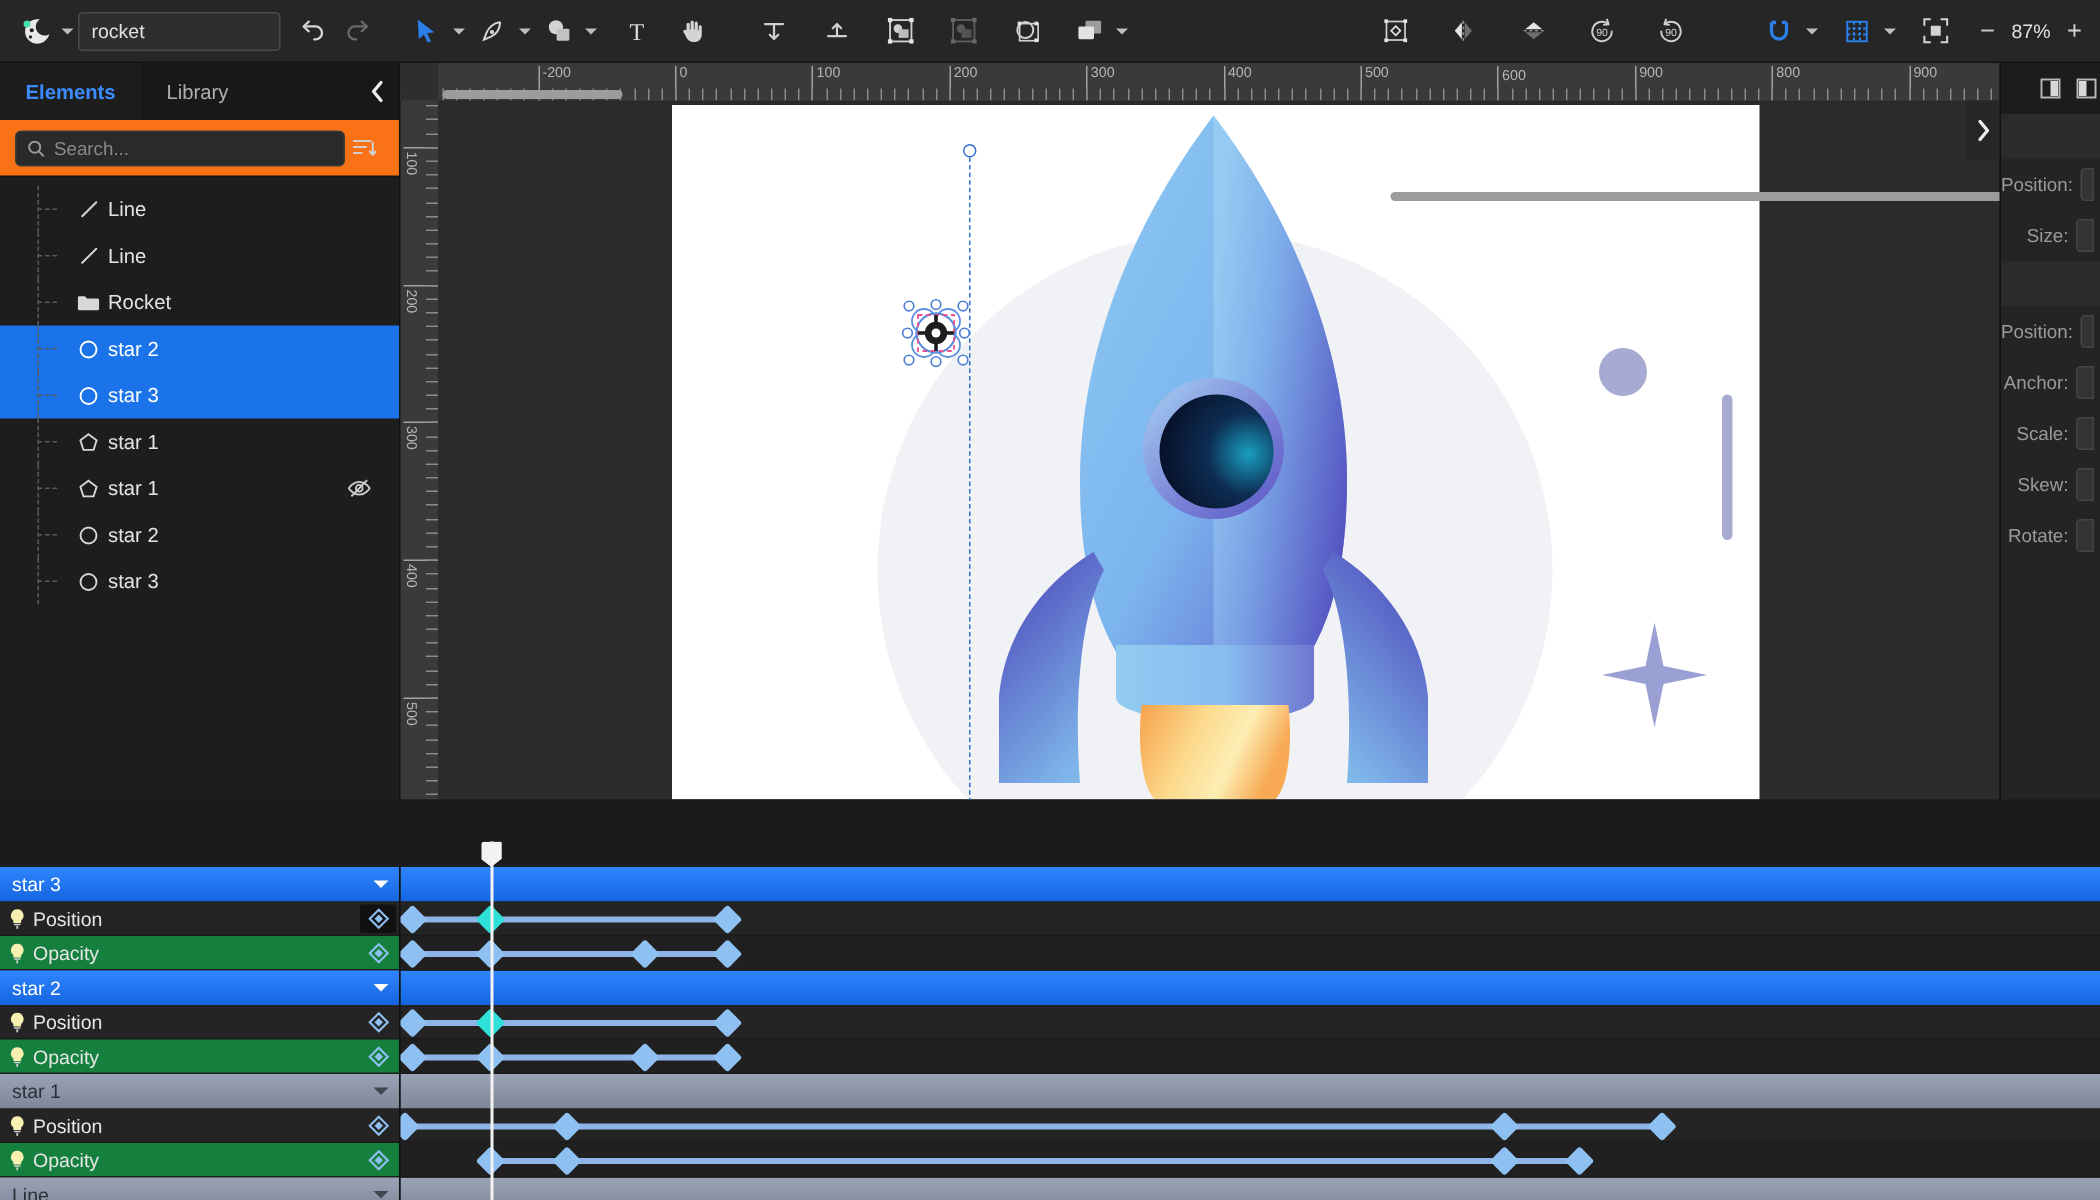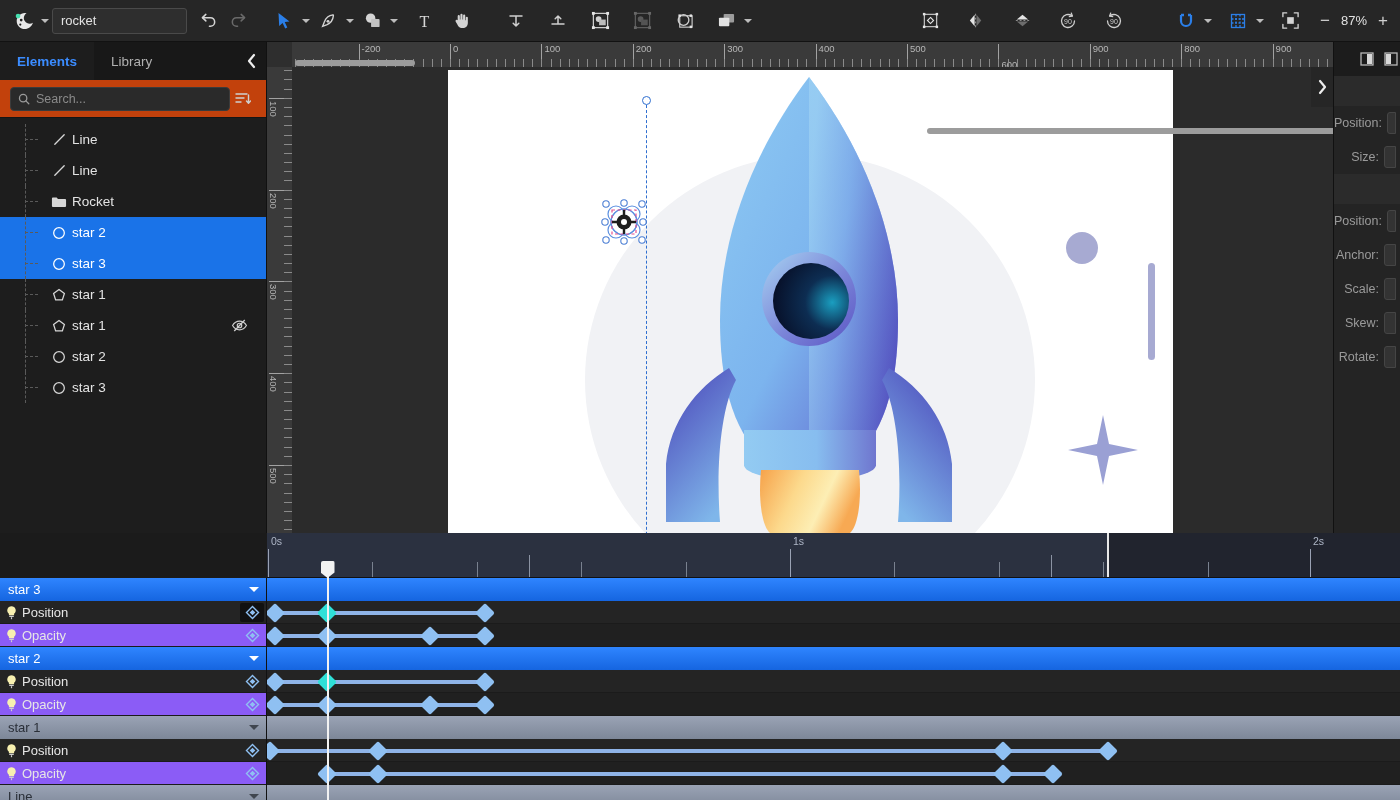--- a/index.html
+++ b/index.html
@@ -52,21 +52,21 @@
     font-size: 13.5px; color: #b0b0b0; cursor: pointer;
   }
   .ptab.active { color: #3b8cff; background: #1d1d1d; font-weight: bold; }
   #collapse-left {
     position: absolute; right: 0; top: 0; width: 30px; height: 38px;
     display: flex; align-items: center; justify-content: center;
     color: #ddd; font-size: 15px; cursor: pointer; background: #181818;
   }
   #search-row {
     height: 38px; display: flex; align-items: center; padding: 0 10px;
-    background: #c2410c; border-bottom: 1px solid #151515;
+    background: #f97316; border-bottom: 1px solid #151515;
   }
   #search-box {
     flex: 1; height: 24px; background: #2a2a2a; border: 1px solid #3b3b3b;
     border-radius: 4px; display: flex; align-items: center; padding: 0 7px;
   }
   #search-box svg { flex: 0 0 auto; }
   #search-input {
     flex: 1; background: transparent; border: none; outline: none;
     color: #ccc; font-size: 12.5px; margin-left: 6px;
     font-family: "Liberation Sans", sans-serif;
@@ -225,21 +225,21 @@
   }
   .grp-caret::after {
     content: ""; border-left: 5px solid transparent; border-right: 5px solid transparent;
     border-top: 5px solid #fff;
   }
   .grp-row.dim .grp-caret::after { border-top-color: #40464f; }
   .prop-row {
     height: 23px; display: flex; align-items: center; position: relative;
     background: #242424; border-bottom: 1px solid #1b1b1b; cursor: pointer;
   }
-  .prop-row.alt { background: #8b5cf6; }
+  .prop-row.alt { background: #15803d; }
   .bulb { width: 22px; display: flex; align-items: center; justify-content: center; }
   .prop-lbl { font-size: 13px; color: #e6e6e6; flex: 1; }
   .kf-add {
     width: 24px; display: flex; align-items: center; justify-content: center;
     margin-right: 2px;
   }
   .kf-add.hl { background: #111; border-radius: 2px; height: 19px; }
   
   .trk-grp { height: 23px; background: linear-gradient(#2f85ff, #1565e0); }
   .trk-grp.dim { background: linear-gradient(#9aa3b5, #7d8798); }
@@ -686,21 +686,21 @@
         <div class="rlabel" style="left: 277.4px; top: 1px;">100</div>
         <div class="rtick" style="left: 365.8px; top: 2px; width: 1px; height: 23px; background: rgb(162, 162, 162);"></div>
         <div class="rlabel" style="left: 368.8px; top: 1px;">200</div>
         <div class="rtick" style="left: 457.2px; top: 2px; width: 1px; height: 23px; background: rgb(162, 162, 162);"></div>
         <div class="rlabel" style="left: 460.2px; top: 1px;">300</div>
         <div class="rtick" style="left: 548.6px; top: 2px; width: 1px; height: 23px; background: rgb(162, 162, 162);"></div>
         <div class="rlabel" style="left: 551.6px; top: 1px;">400</div>
         <div class="rtick" style="left: 640px; top: 2px; width: 1px; height: 23px; background: rgb(162, 162, 162);"></div>
         <div class="rlabel" style="left: 643px; top: 1px;">500</div>
         <div class="rtick" style="left: 731.4px; top: 2px; width: 1px; height: 23px; background: rgb(162, 162, 162);"></div>
-        <div class="rlabel" style="left: 734.4px; top: 17px;">600</div>
+        <div class="rlabel" style="left: 734.4px; top: 3px;">600</div>
         <div class="rtick" style="left: 822.8px; top: 2px; width: 1px; height: 23px; background: rgb(162, 162, 162);"></div>
         <div class="rlabel" style="left: 825.8px; top: 1px;">900</div>
         <div class="rtick" style="left: 914.2px; top: 2px; width: 1px; height: 23px; background: rgb(162, 162, 162);"></div>
         <div class="rlabel" style="left: 917.2px; top: 1px;">800</div>
         <div class="rtick" style="left: 1005.6px; top: 2px; width: 1px; height: 23px; background: rgb(162, 162, 162);"></div>
         <div class="rlabel" style="left: 1008.6px; top: 1px;">900</div>
         <div class="rtick" style="left: 0.2px; top: 17px; width: 1px; height: 8px; background: rgb(138, 138, 138);"></div>
         <div class="rtick" style="left: 9.34px; top: 17px; width: 1px; height: 8px; background: rgb(138, 138, 138);"></div>
         <div class="rtick" style="left: 18.48px; top: 17px; width: 1px; height: 8px; background: rgb(138, 138, 138);"></div>
         <div class="rtick" style="left: 27.62px; top: 17px; width: 1px; height: 8px; background: rgb(138, 138, 138);"></div>
@@ -935,40 +935,20 @@
         </div>
         <div class="rp-row">
           <span class="rp-lbl">Rotate:</span>
                      <span class="rp-field"></span>
         </div>
       </div>
   </div>
 
   <div id="timeline">
 
-    <div id="tl-ruler">
-      <div id="tl-ruler-after" style="left: 840px;"></div>
-      <div id="loop-end" style="left: 840px;"></div>
-    <div class="ttick" style="left: 1px; top: 16px; height: 29px; background: rgb(154, 162, 180);"></div>
-        <div class="tlabel" style="left: 4px;">0s</div>
-        <div class="ttick" style="left: 523px; top: 16px; height: 29px; background: rgb(154, 162, 180);"></div>
-        <div class="tlabel" style="left: 526px;">1s</div>
-        <div class="ttick" style="left: 1043px; top: 16px; height: 29px; background: rgb(154, 162, 180);"></div>
-        <div class="tlabel" style="left: 1046px;">2s</div>
-        <div class="ttick" style="left: 105.4px; top: 29px; height: 16px; background: rgb(121, 129, 143);"></div>
-        <div class="ttick" style="left: 209.8px; top: 29px; height: 16px; background: rgb(121, 129, 143);"></div>
-        <div class="ttick" style="left: 314.2px; top: 29px; height: 16px; background: rgb(121, 129, 143);"></div>
-        <div class="ttick" style="left: 418.6px; top: 29px; height: 16px; background: rgb(121, 129, 143);"></div>
-        <div class="ttick" style="left: 627.4px; top: 29px; height: 16px; background: rgb(121, 129, 143);"></div>
-        <div class="ttick" style="left: 731.8px; top: 29px; height: 16px; background: rgb(121, 129, 143);"></div>
-        <div class="ttick" style="left: 836.2px; top: 29px; height: 16px; background: rgb(121, 129, 143);"></div>
-        <div class="ttick" style="left: 940.6px; top: 29px; height: 16px; background: rgb(121, 129, 143);"></div>
-        <div class="ttick" style="left: 262px; top: 22px; height: 23px; background: rgb(139, 147, 163);"></div>
-        <div class="ttick" style="left: 784px; top: 22px; height: 23px; background: rgb(139, 147, 163);"></div>
-      </div>
 
     <div id="tl-tracks-labels">
         <div class="grp-row">
           <span class="grp-lbl">star 3</span>
                  <span class="grp-caret"></span>
         </div>
         <div class="prop-row">
           <span class="bulb">
             <svg width="13" height="15" viewBox="0 0 13 15">
     <path d="M6.5 1.2a4.2 4.2 0 0 1 2.6 7.5v1.6H3.9V8.7A4.2 4.2 0 0 1 6.5 1.2z" fill="#f7f0b0"></path>

